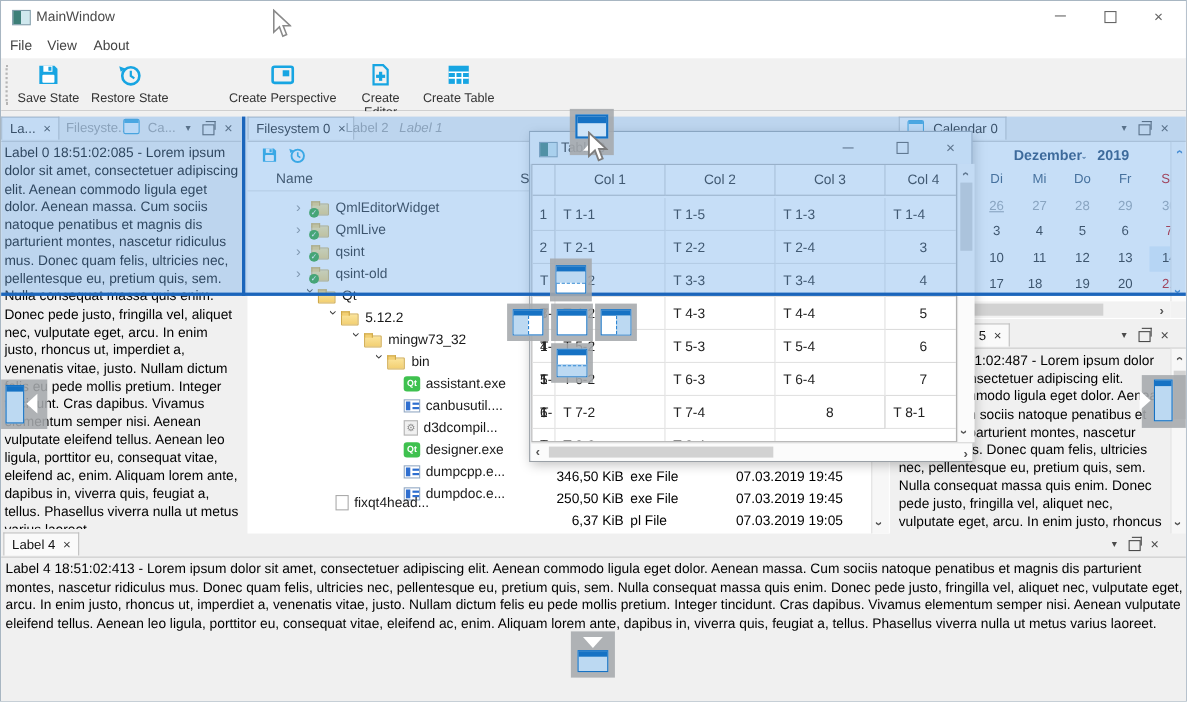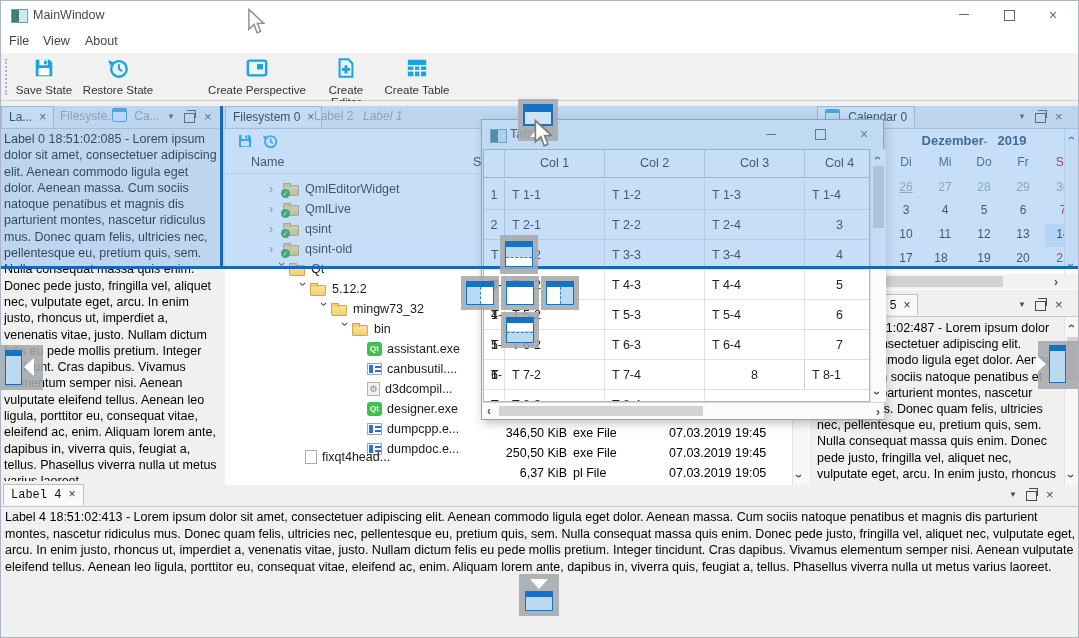--- a/index.html
+++ b/index.html
@@ -375,21 +375,21 @@
     <div class="abs" style="left:812px;top:215px;width:267px;height:168px;background:#f0f0f0;border-top:1px solid #c9c9c9;">
       <div class="pane-text" style="left:4px;top:3px;width:244px;height:162px;line-height:16.2px;">Label 5 18:51:02:487 - Lorem ipsum dolor sit amet, consectetuer adipiscing elit. Aenean commodo ligula eget dolor. Aenean massa. Cum sociis natoque penatibus et magnis dis parturient montes, nascetur ridiculus mus. Donec quam felis, ultricies nec, pellentesque eu, pretium quis, sem. Nulla consequat massa quis enim. Donec pede justo, fringilla vel, aliquet nec, vulputate eget, arcu. In enim justo, rhoncus ut, imperdiet a, venenatis vitae, justo. Nullam dictum felis eu pede mollis pretium. Integer tincidunt. Cras dapibus. Vivamus elementum semper nisi. Aenean vulputate eleifend tellus. Aenean leo ligula, porttitor eu, consequat vitae, eleifend ac, enim. Aliquam lorem ante, dapibus in, viverra quis, feugiat a, tellus. Phasellus viverra nulla ut metus varius laoreet.</div>
       <div class="sb-v" style="left:251px;top:0;height:168px;">
         <span class="sb-arr chev chev-u" style="position:absolute;left:4px;top:2px;">›</span>
         <span class="sb-arr chev chev-d" style="position:absolute;left:4px;bottom:2px;">›</span>
         <div class="sb-thumb" style="left:2px;top:20px;width:12px;height:44px;"></div>
       </div>
     </div>
 
     <div class="abs tabbar" style="left:0;top:383px;width:1079px;">
-      <div class="tab active" style="left:2px;font-family:Liberation Mono, monospace;">
+      <div class="tab active" style="left:2px;">
         <span>Label 4</span><span class="x">×</span>
       </div>
       <div class="pane-btns" style="left:1008px;">
         <span class="pb">▼</span>
         <span class="float-ic"></span>
         <span class="pb-x">×</span>
       </div>
     </div>
     <div class="abs" style="left:0;top:405px;width:1079px;height:133px;background:#f0f0f0;border-top:1px solid #c9c9c9;">
       <div class="pane-text" style="left:4px;top:2px;width:1071px;height:128px;line-height:16.5px;">Label 4 18:51:02:413 - Lorem ipsum dolor sit amet, consectetuer adipiscing elit. Aenean commodo ligula eget dolor. Aenean massa. Cum sociis natoque penatibus et magnis dis parturient montes, nascetur ridiculus mus. Donec quam felis, ultricies nec, pellentesque eu, pretium quis, sem. Nulla consequat massa quis enim. Donec pede justo, fringilla vel, aliquet nec, vulputate eget, arcu. In enim justo, rhoncus ut, imperdiet a, venenatis vitae, justo. Nullam dictum felis eu pede mollis pretium. Integer tincidunt. Cras dapibus. Vivamus elementum semper nisi. Aenean vulputate eleifend tellus. Aenean leo ligula, porttitor eu, consequat vitae, eleifend ac, enim. Aliquam lorem ante, dapibus in, viverra quis, feugiat a, tellus. Phasellus viverra nulla ut metus varius laoreet.</div>
@@ -410,21 +410,21 @@
     </div>
     <div id="tw-grid">
       <div class="hc"></div>
       <div class="hc">Col 1</div>
       <div class="hc">Col 2</div>
       <div class="hc">Col 3</div>
       <div class="hc">Col 4</div>
 
       <div class="rn">1</div>
       <div class="dc">T 1-1</div>
-      <div class="dc">T 1-2</div>
+      <div class="dc">T 1-5</div>
       <div class="dc">T 1-3</div>
       <div class="dc">T 1-4</div>
 
       <div class="rn">2</div>
       <div class="dc">T 2-1</div>
       <div class="dc">T 2-2</div>
       <div class="dc">T 2-4</div>
 
       <div class="rn">3</div>
       <div class="dc">T 3-1</div>

